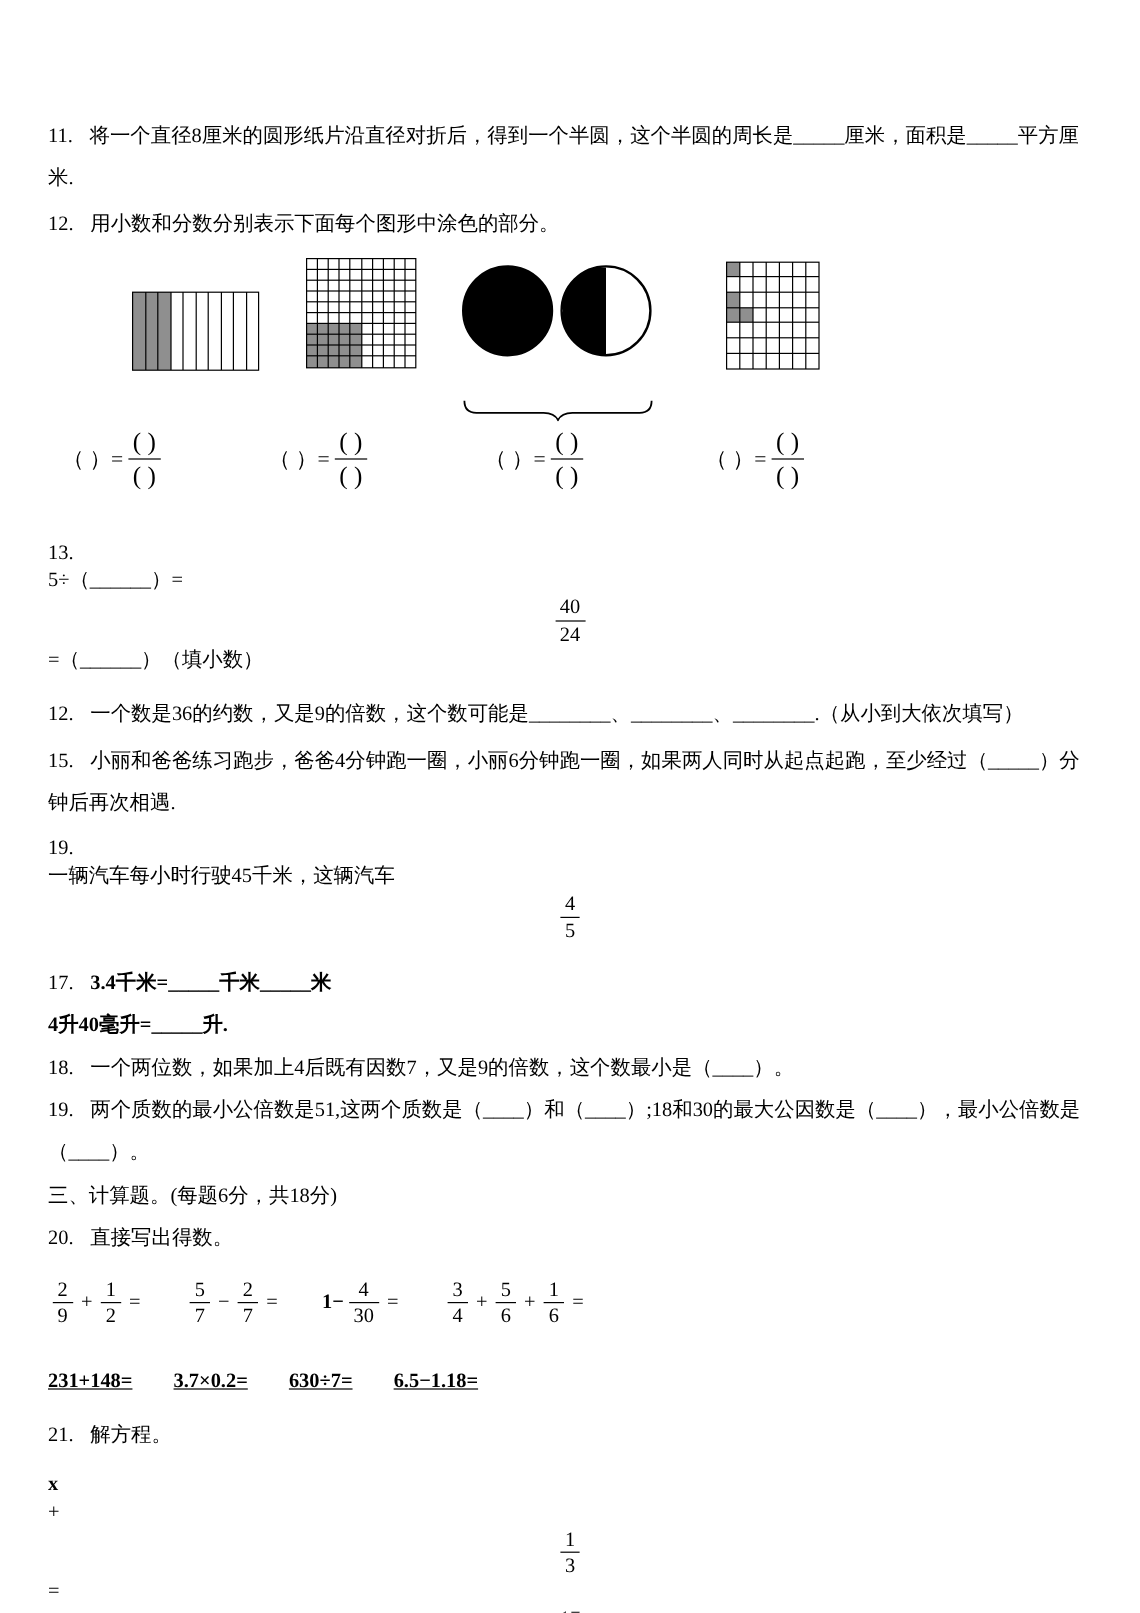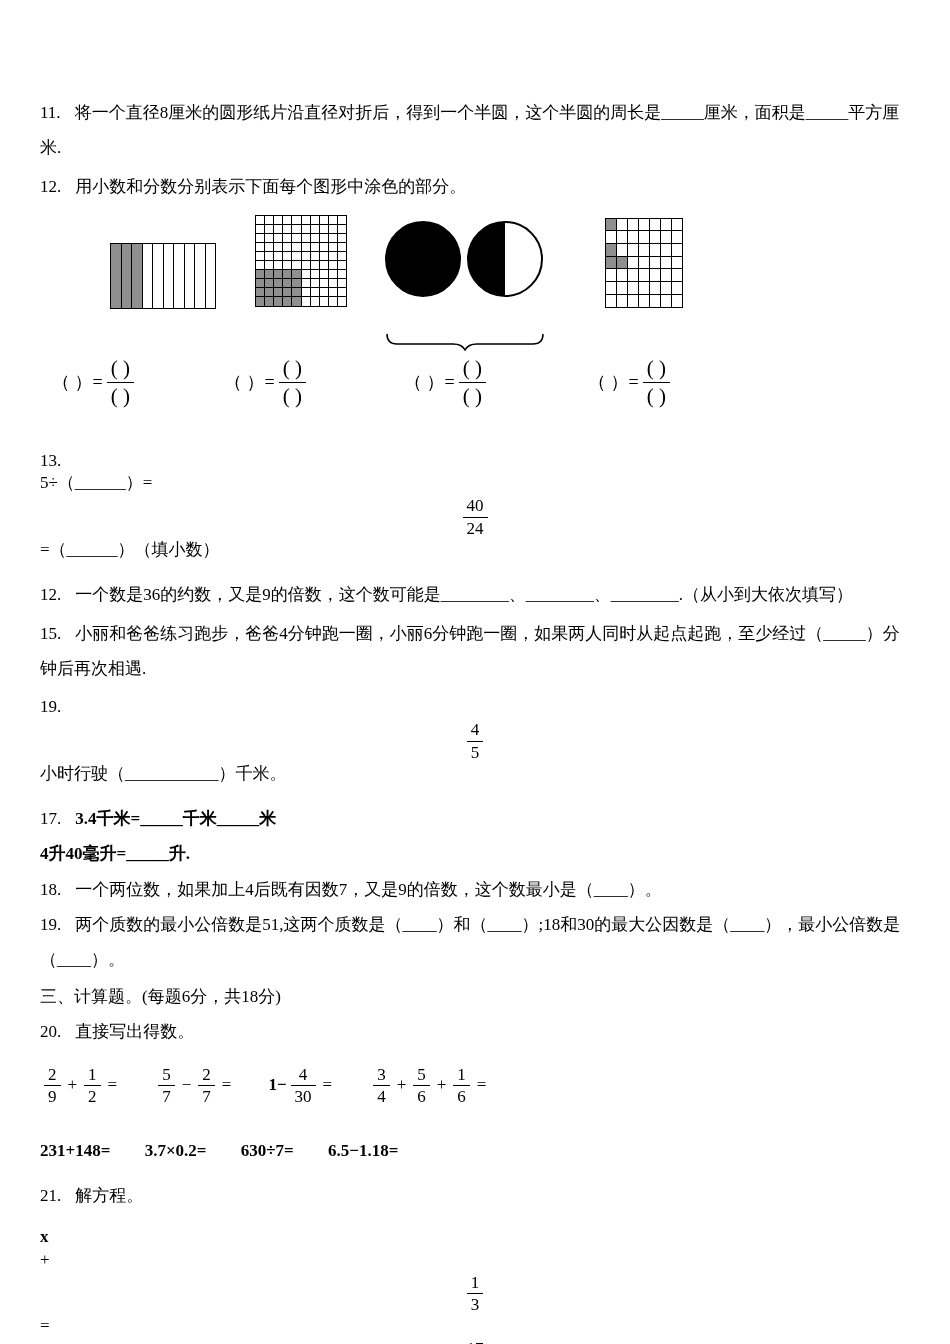--- a/index.html
+++ b/index.html
@@ -46,21 +46,21 @@
   .q16 { margin-top:10px; }
   .q17 { margin-top:16px; }
   .q18 { margin-top:2px; }
   .q12p { margin-top:4px; }
   .sec3 { margin-top:2px; line-height:1.7; }
   .q20label { line-height:1.7; }
   .exprrow { display:flex; align-items:center; gap:34px; margin-top:14px; line-height:1.3; }
   .expr { display:inline-flex; align-items:center; }
   .expr .op { margin:0 3px; }
   .arith { margin-top:34px; font-weight:bold; }
-  .arith span { margin-right:30px; }
+  .arith span { margin-right:30px;text-decoration:underline; }
   .q21label { margin-top:18px; line-height:1.7; }
   .q21eq { margin-top:12px; }
   .xvar { font-weight:bold; margin-right:2px; }
 </style>
 </head>
 <body>
 
 <p class="q">
   <span class="qnum">11.</span><span>将一个直径8厘米的圆形纸片沿直径对折后，得到一个半圆，这个半圆的周长是_____厘米，面积是_____平方厘米.</span>
 </p>
@@ -286,25 +286,25 @@
 <p class="q q14">
   <span class="qnum">12.</span><span>一个数是36的约数，又是9的倍数，这个数可能是________、________、________.（从小到大依次填写）</span>
 </p>
 
 <p class="q q15">
   <span class="qnum">15.</span><span>小丽和爸爸练习跑步，爸爸4分钟跑一圈，小丽6分钟跑一圈，如果两人同时从起点起跑，至少经过（_____）分钟后再次相遇.</span>
 </p>
 
 <div class="mathline q16">
   <span class="qnum">19.</span>
+  <span>一辆汽车每小时行驶45千米，这辆汽车</span>
   <span class="frac">
       <span class="fnum">4</span>
       <span class="fden">5</span>
     </span>
-  <span>小时行驶（___________）千米。</span>
 </div>
 
 <p class="q q17">
   <span class="qnum">17.</span><span class="bold">3.4千米=_____千米_____米</span><br>
   <span class="bold">4升40毫升=_____升.</span>
 </p>
 
 <p class="q q18">
   <span class="qnum">18.</span><span>一个两位数，如果加上4后既有因数7，又是9的倍数，这个数最小是（____）。</span>
 </p>

